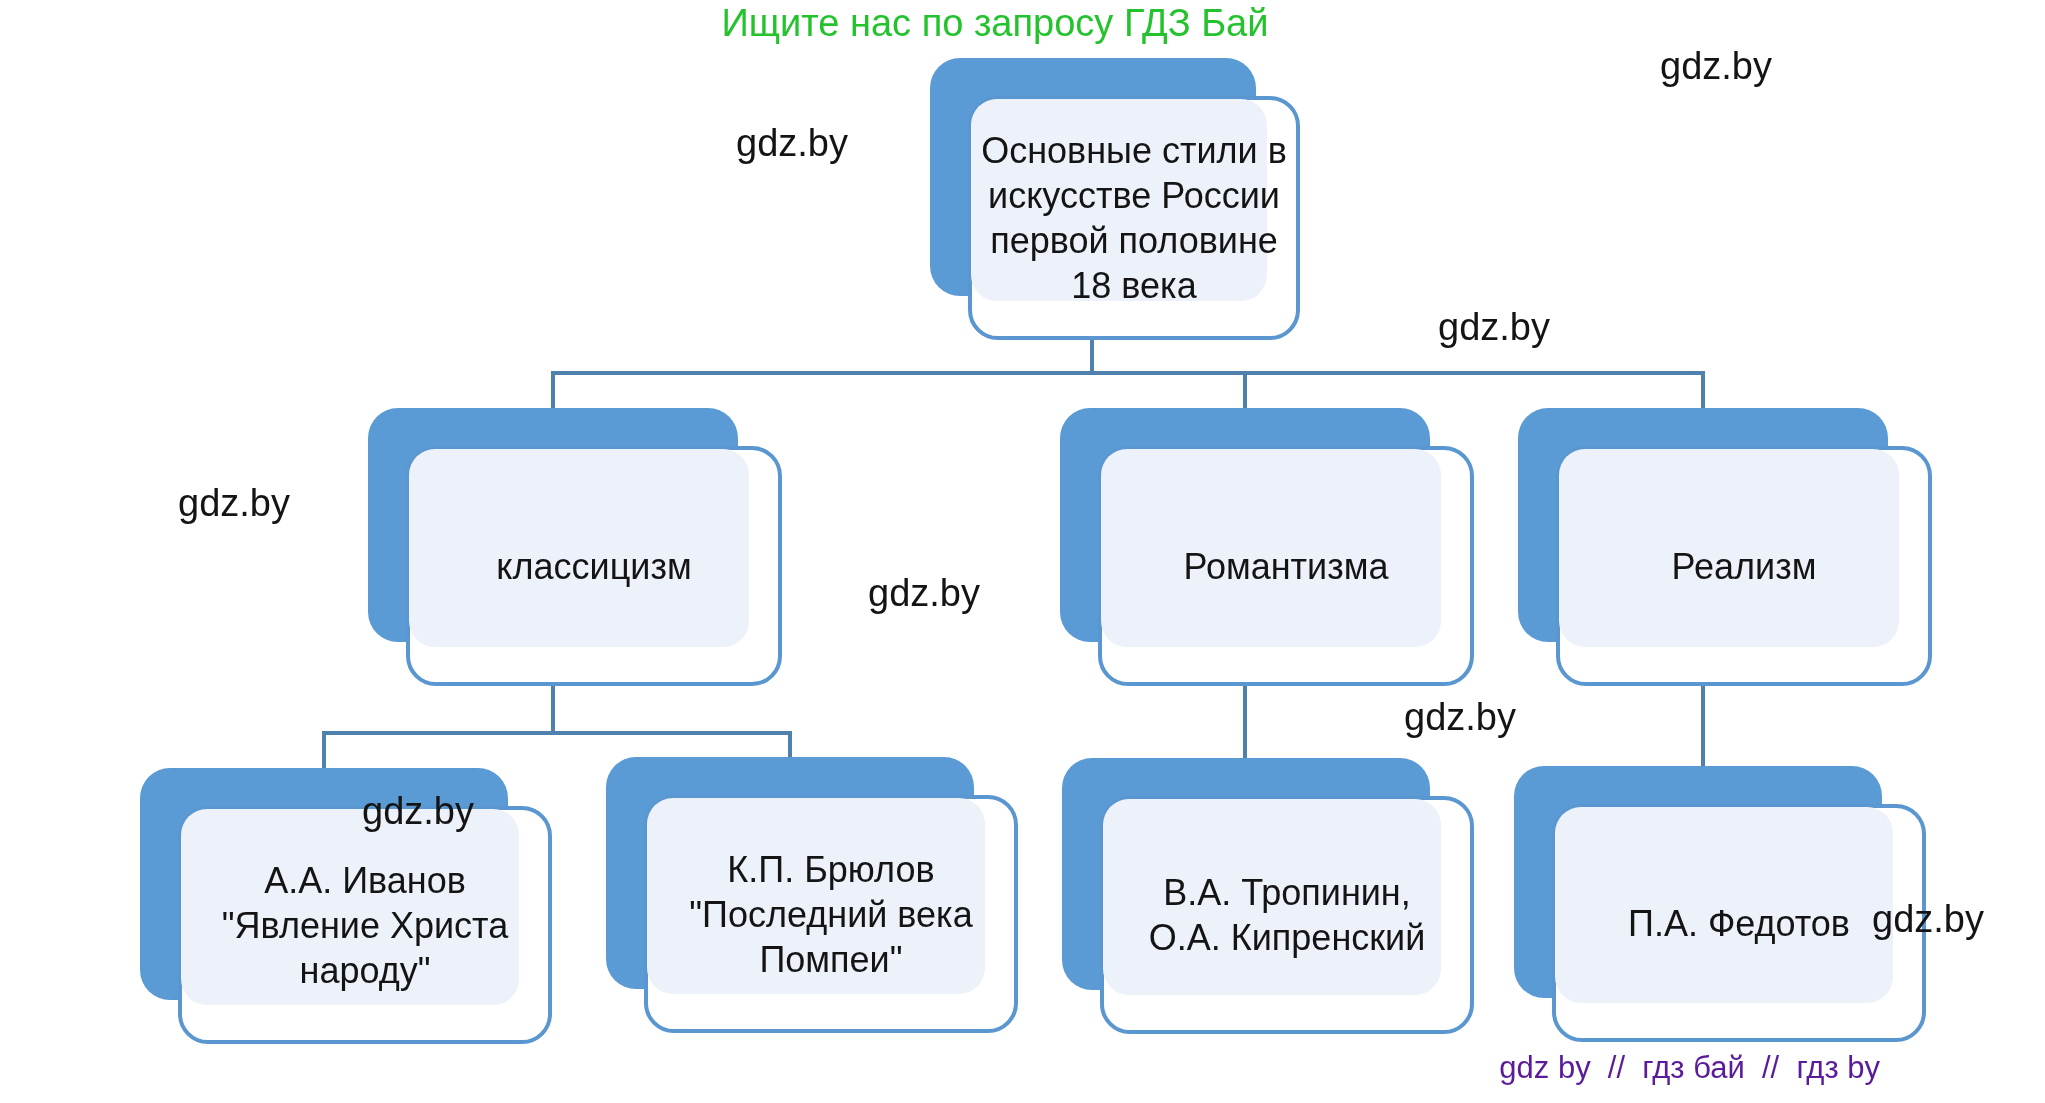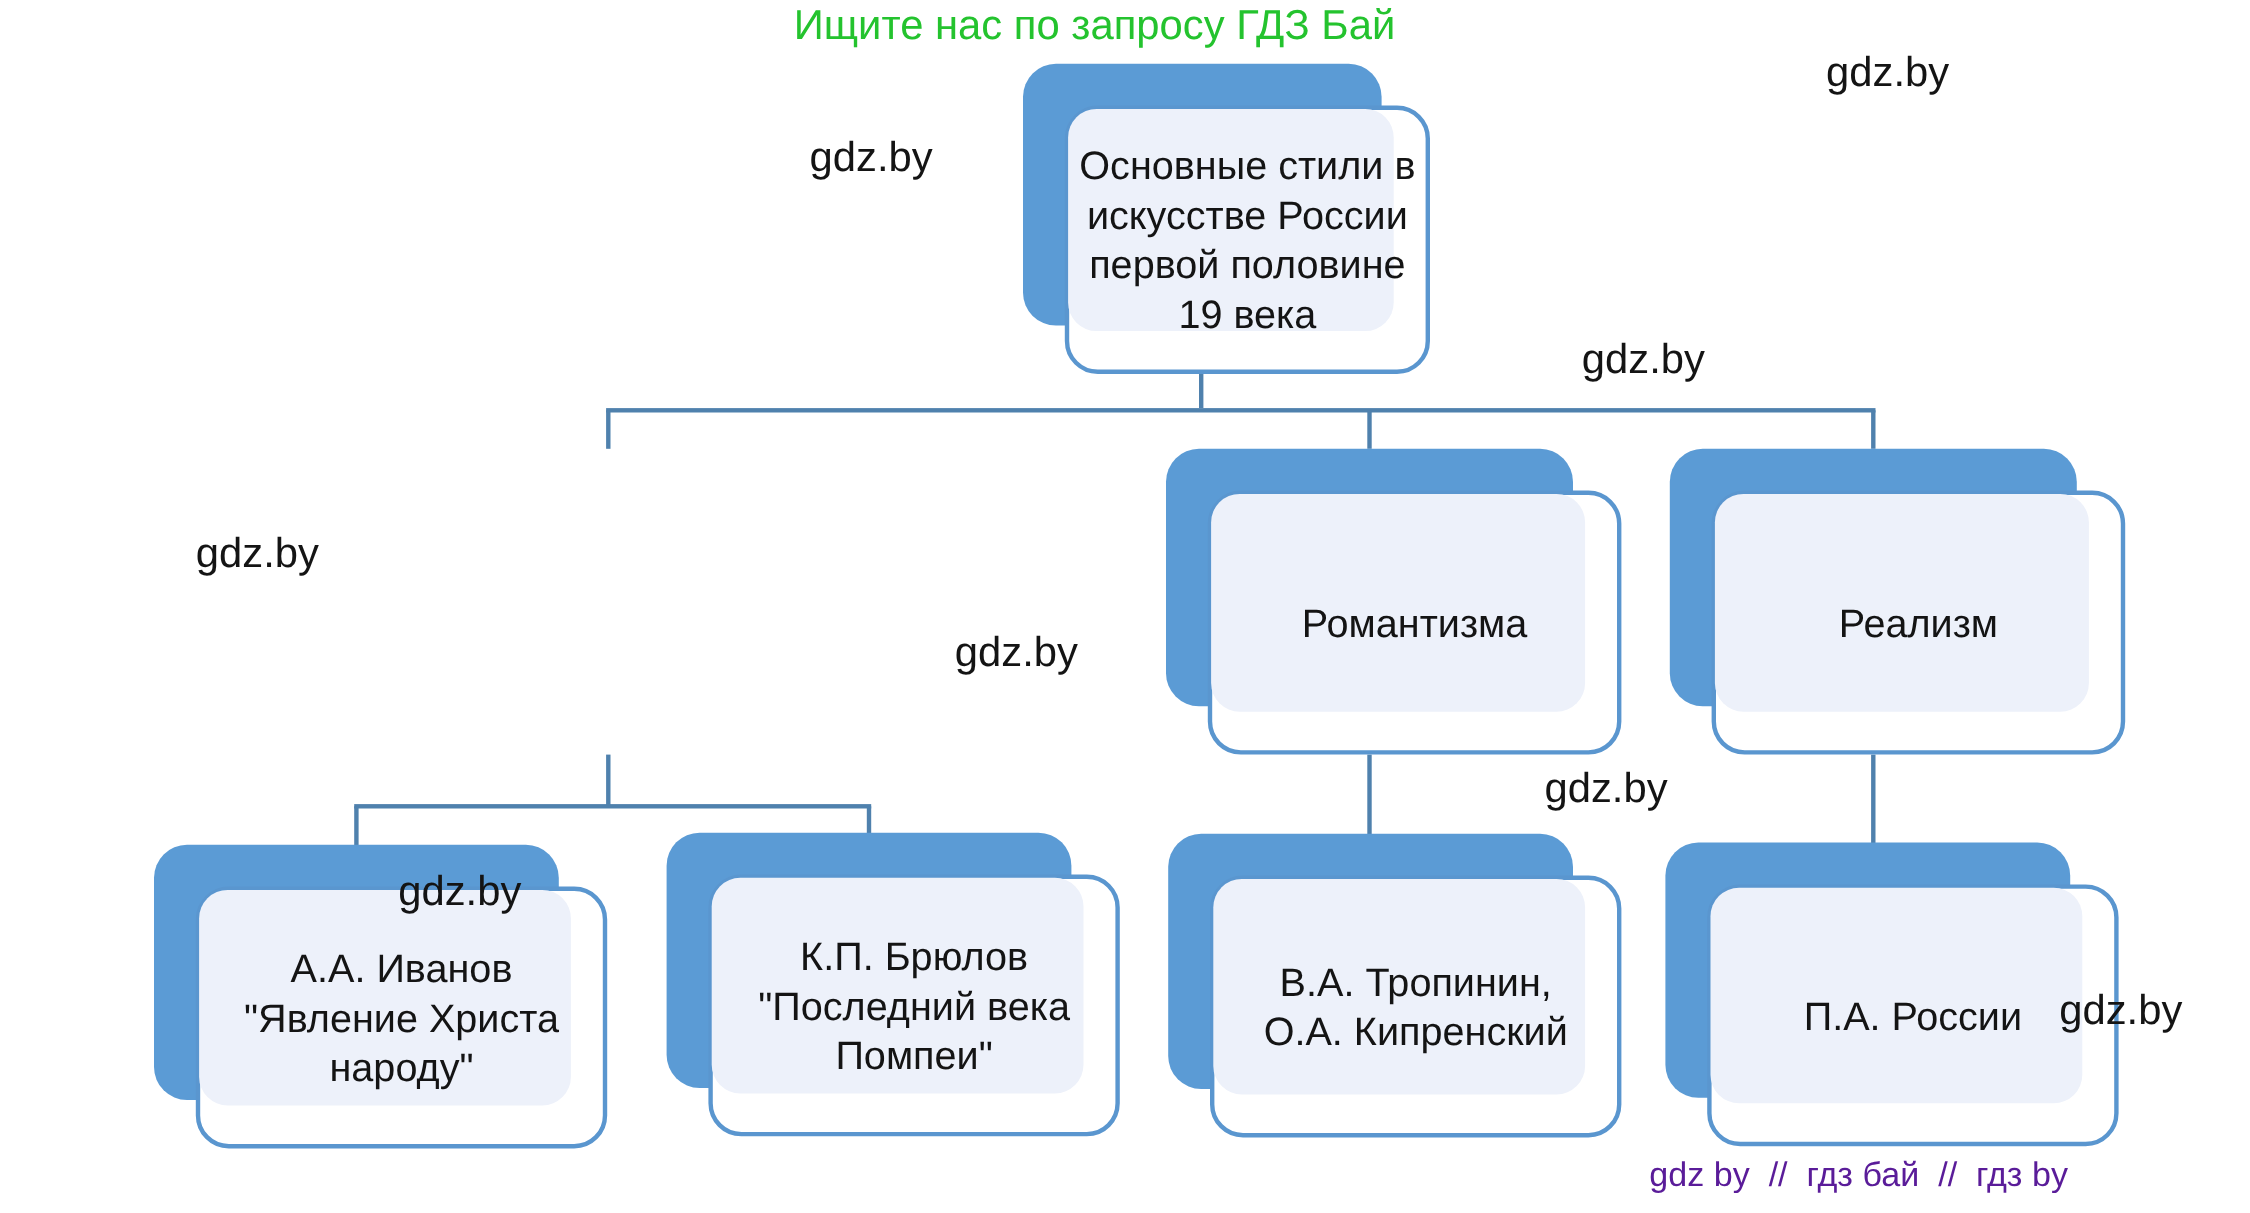--- a/index.html
+++ b/index.html
@@ -51,24 +51,31 @@
   <div class="vline" style="left:1243px;top:686px;height:74px;"></div>
   <div class="vline" style="left:1701px;top:686px;height:82px;"></div>
 
   <div class="node" style="--x:930px;--y:58px;--w:326px;--h:238px;">
     <div class="back"></div>
     <div class="front">
       <div class="inner"></div>
       <div class="label">Основные стили в
 искусстве России
 первой половине
-19 века</div>
+18 века</div>
     </div>
   </div>
 
+  <div class="node" style="--x:368px;--y:408px;--w:370px;--h:234px;">
+    <div class="back"></div>
+    <div class="front">
+      <div class="inner"></div>
+      <div class="label">классицизм</div>
+    </div>
+  </div>
 
   <div class="node" style="--x:1060px;--y:408px;--w:370px;--h:234px;">
     <div class="back"></div>
     <div class="front">
       <div class="inner"></div>
       <div class="label">Романтизма</div>
     </div>
   </div>
 
   <div class="node" style="--x:140px;--y:768px;--w:368px;--h:232px;">
@@ -105,21 +112,21 @@
       <div class="inner"></div>
       <div class="label">В.А. Тропинин,
 О.А. Кипренский</div>
     </div>
   </div>
 
   <div class="node" style="--x:1514px;--y:766px;--w:368px;--h:232px;">
     <div class="back"></div>
     <div class="front">
       <div class="inner"></div>
-      <div class="label">П.А. России</div>
+      <div class="label">П.А. Федотов</div>
     </div>
   </div>
 
   <div class="watermark" style="left:736px;top:122px;">gdz.by</div>
   <div class="watermark" style="left:1660px;top:45px;">gdz.by</div>
   <div class="watermark" style="left:1438px;top:306px;">gdz.by</div>
   <div class="watermark" style="left:178px;top:482px;">gdz.by</div>
   <div class="watermark" style="left:868px;top:572px;">gdz.by</div>
   <div class="watermark" style="left:1404px;top:696px;">gdz.by</div>
   <div class="watermark" style="left:362px;top:790px;">gdz.by</div>

